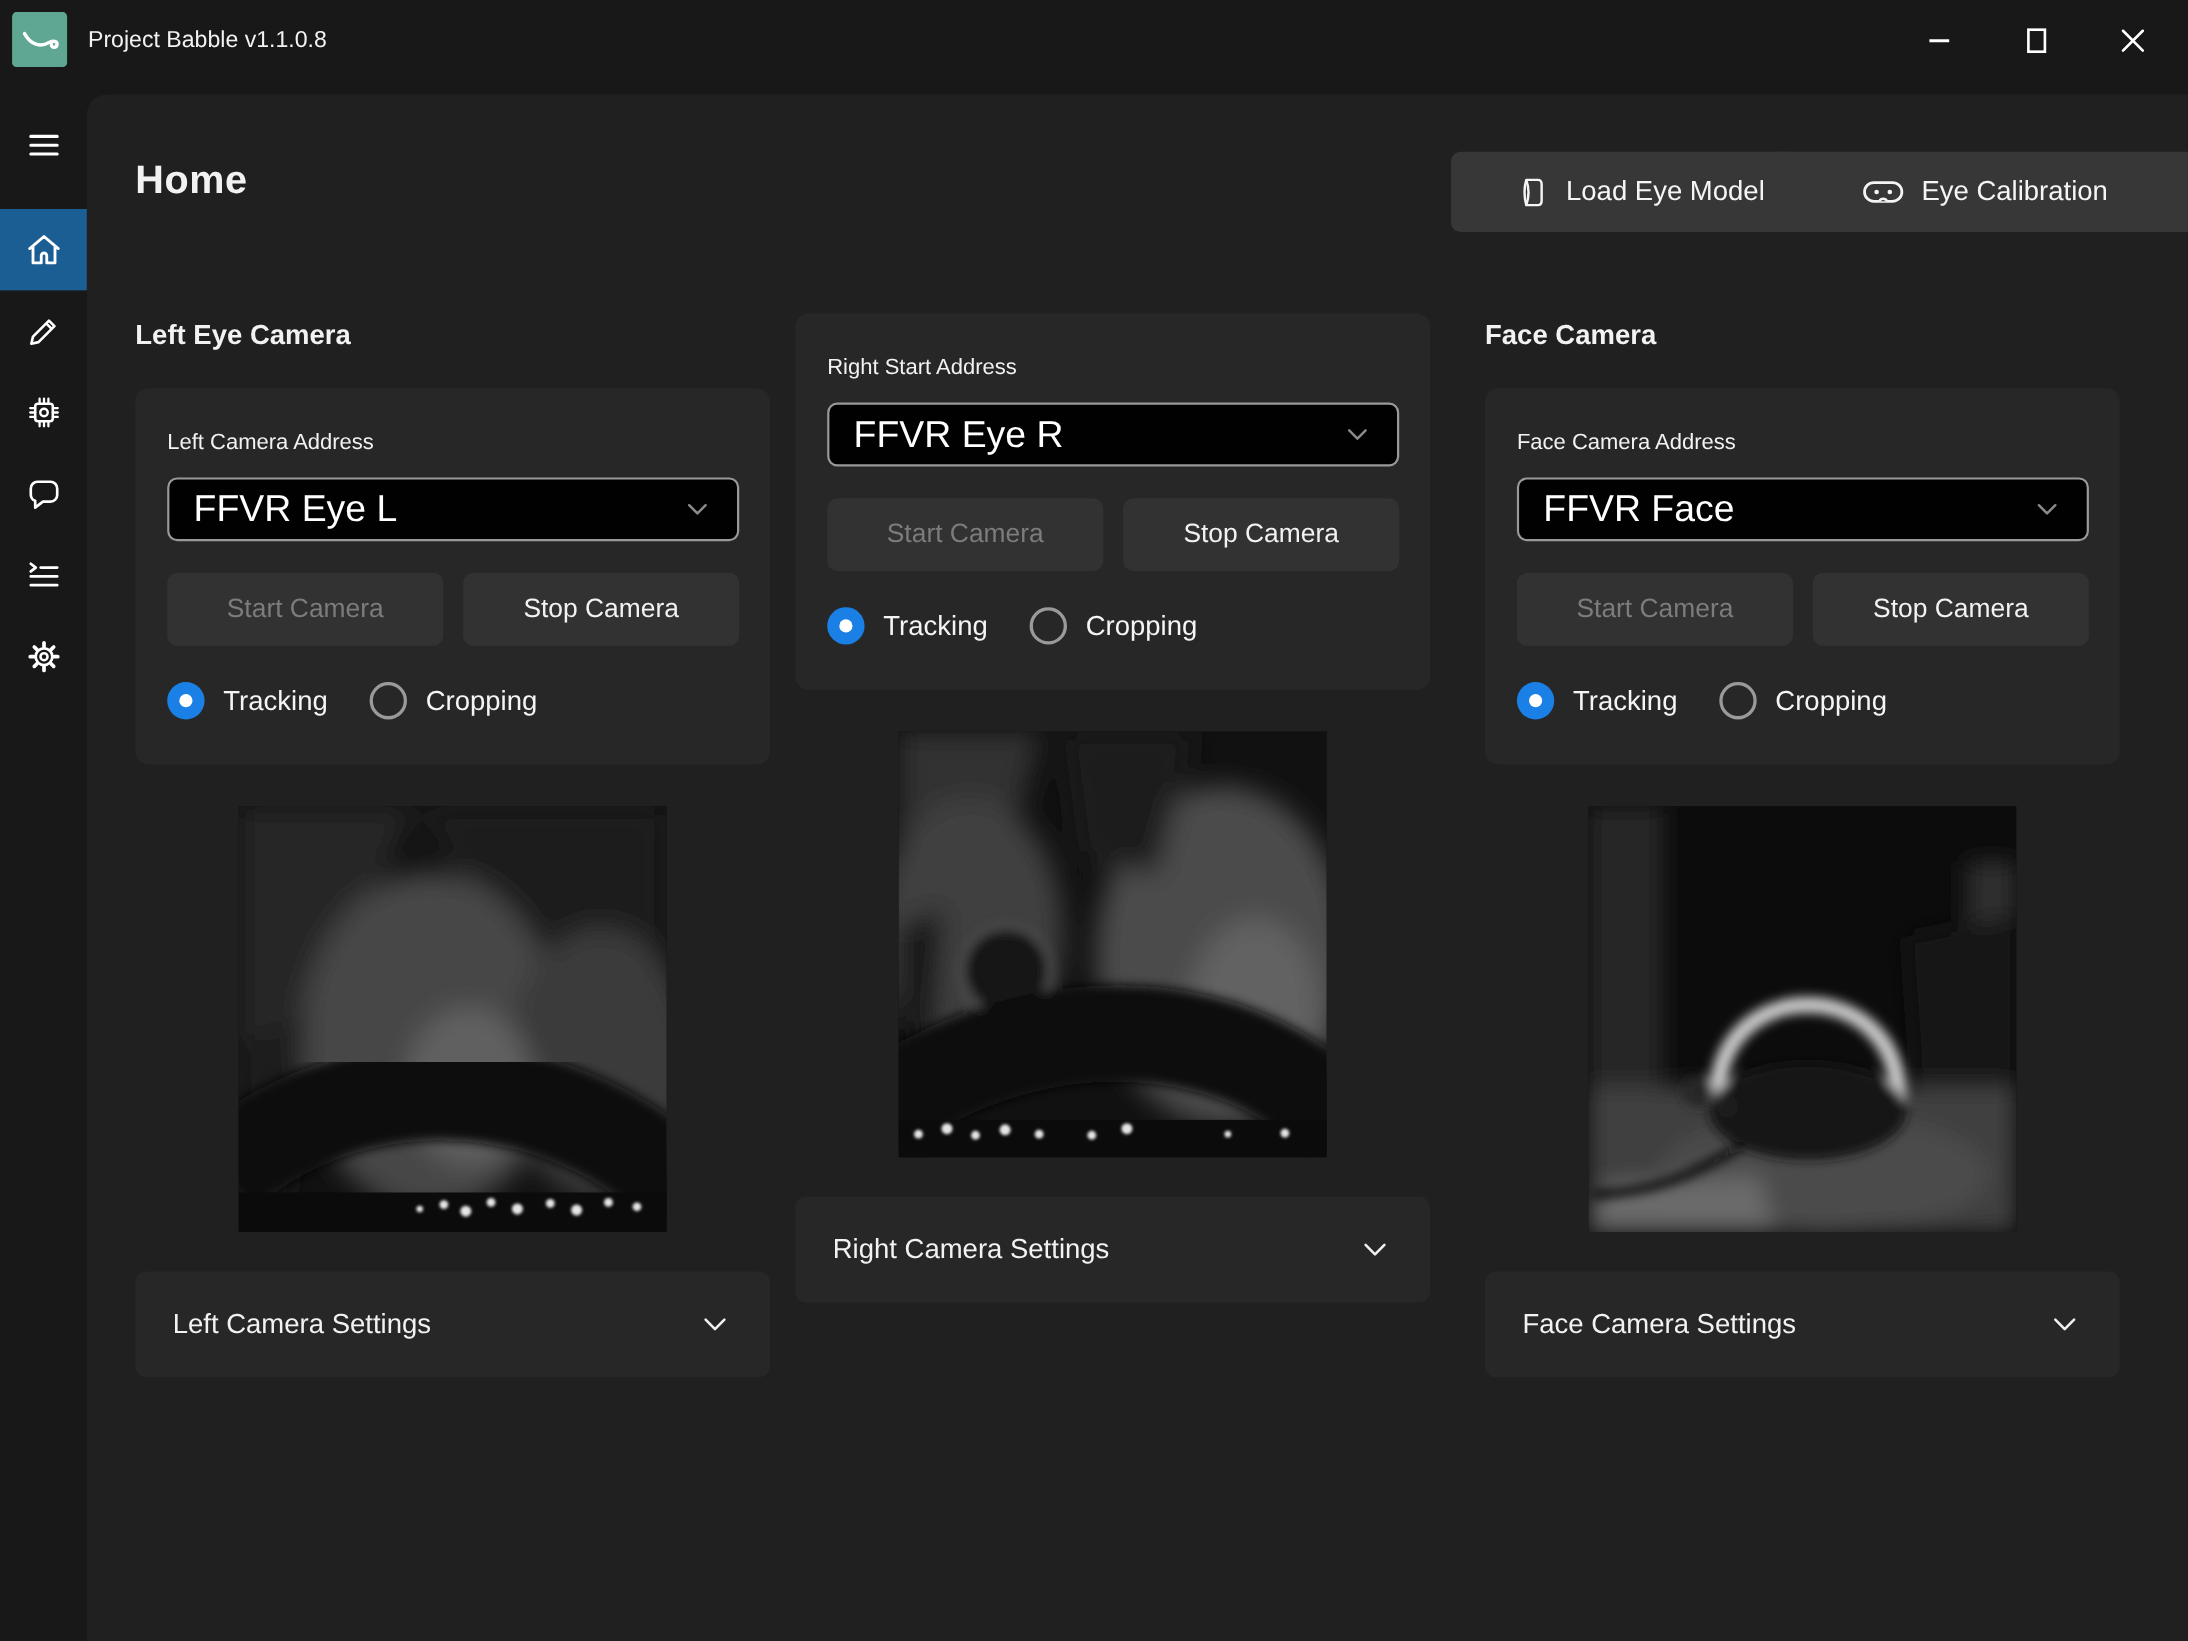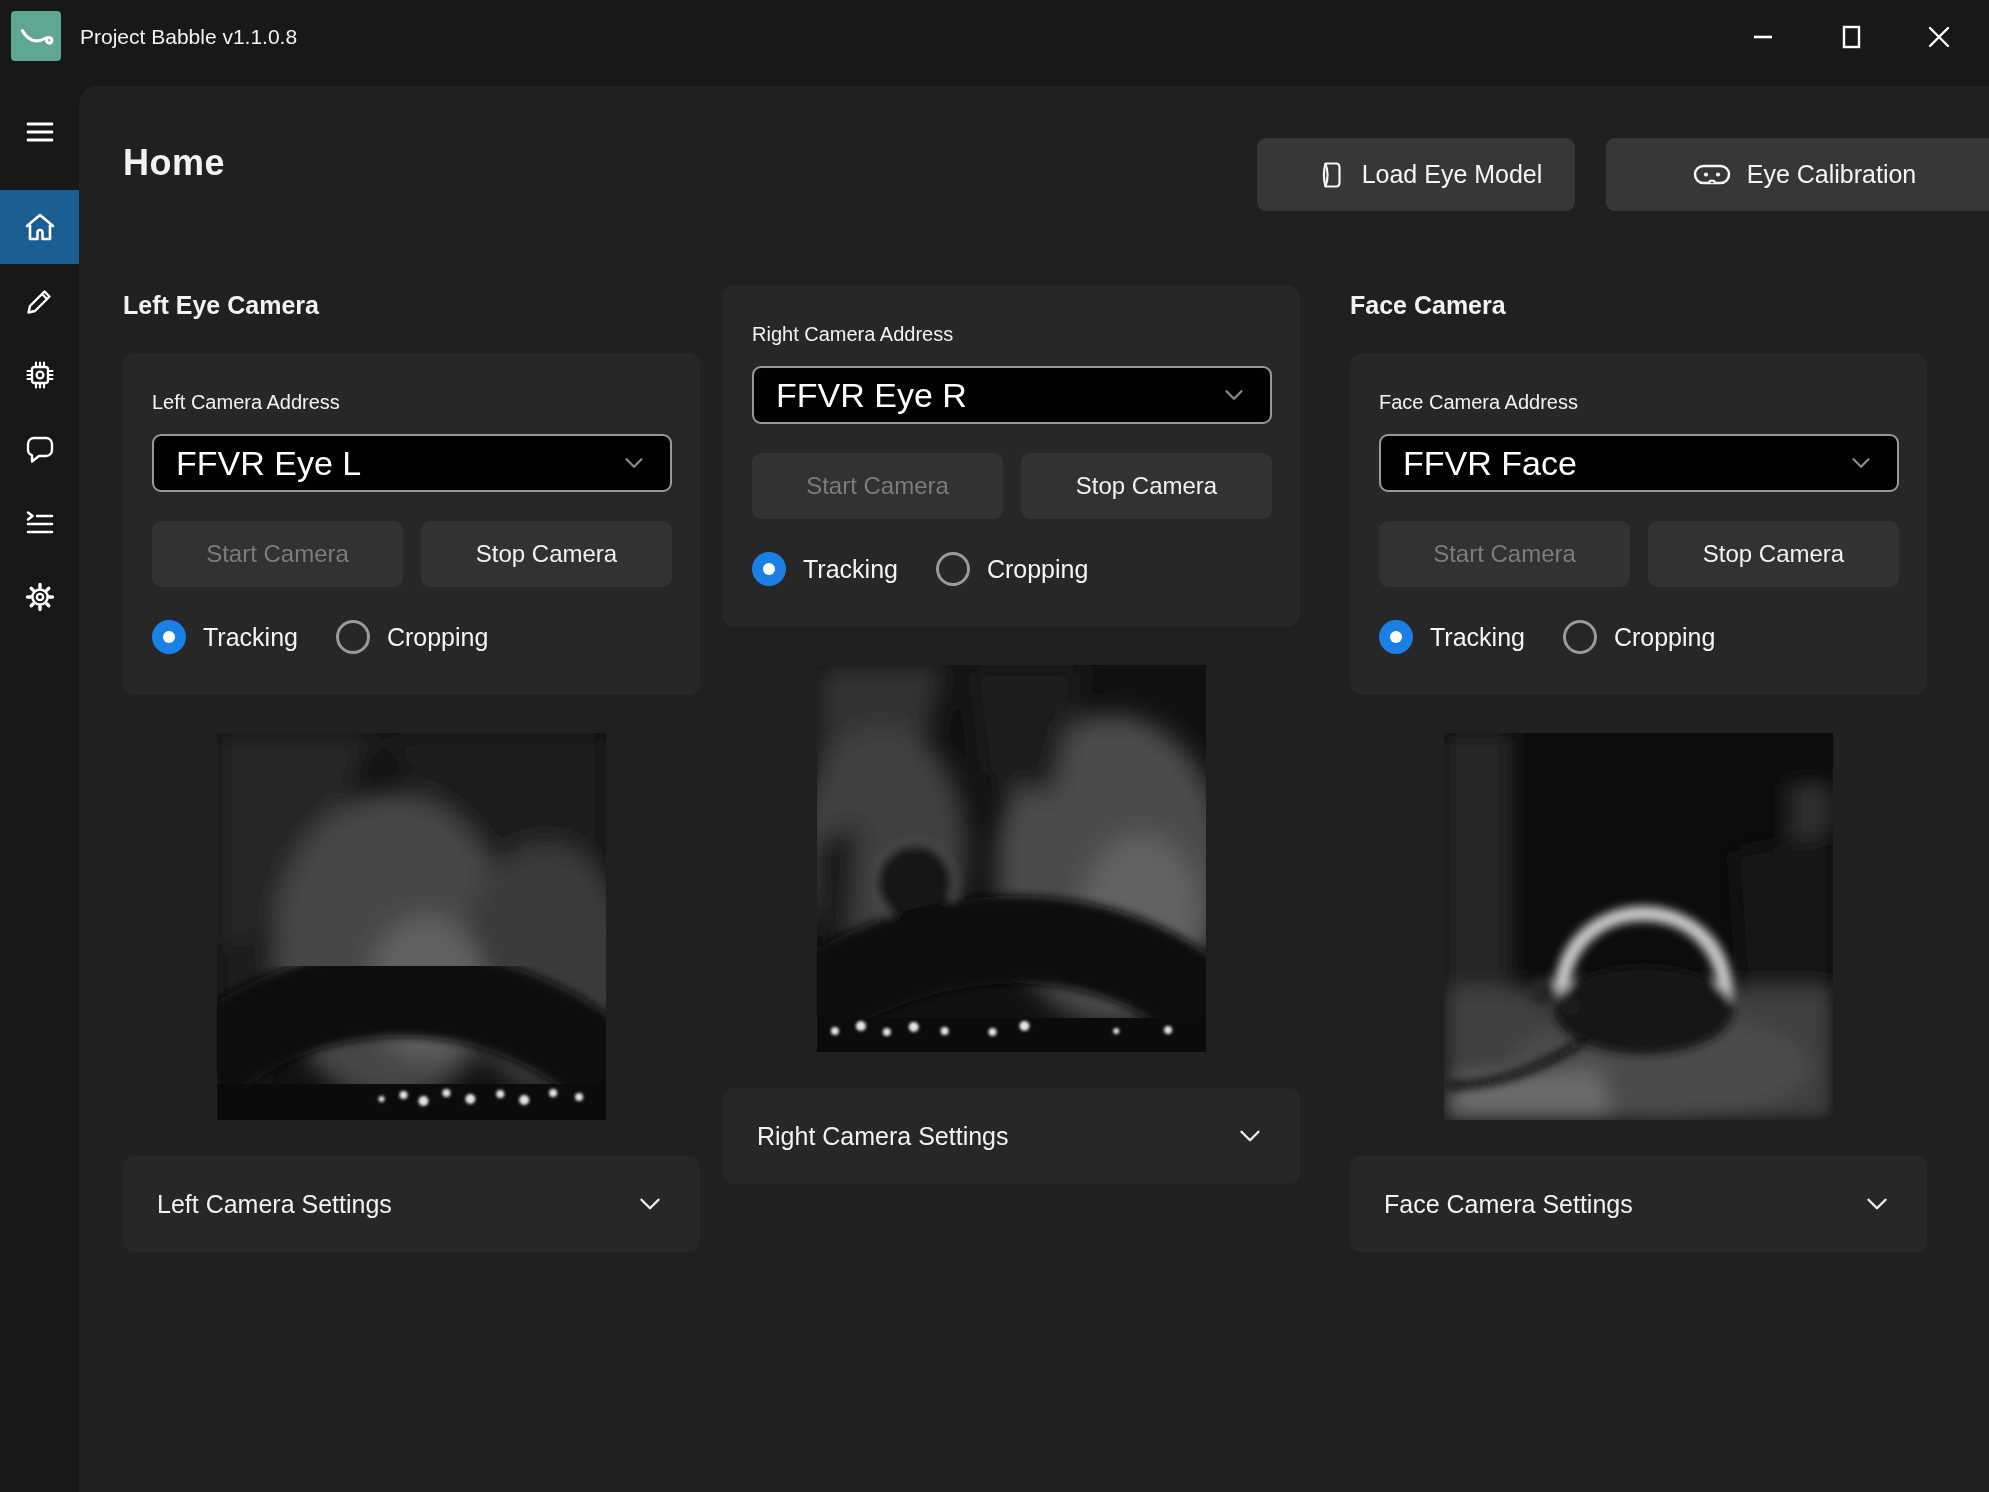--- a/index.html
+++ b/index.html
@@ -26,21 +26,21 @@
   
   .main { position:absolute; left:79px; top:86px; width:1910px; height:1406px;
           background:#202020; border-top-left-radius:18px; }
   h1.page-title { position:absolute; left:44px; top:56px; font-size:36px; font-weight:700;
                   letter-spacing:.5px; }
 
   .hdr-btn { position:absolute; top:52px; height:73px; background:#373737; border:none;
              border-radius:9px; display:flex; align-items:center; justify-content:center;
              gap:16px; color:#f5f5f5; font-size:25px; font-weight:400; cursor:pointer;
              font-family:"Liberation Sans", sans-serif; }
-  .btn-load { left:1178px; width:318px;padding-left:24px; }
+  .btn-load { left:1240px; width:318px;padding-left:24px; }
   .split { position:absolute; left:1527px; top:52px; width:449px; height:73px; display:flex;
            background:#373737; border-radius:9px; overflow:hidden; }
   .split-main { flex:0 0 397px; display:flex; align-items:center; justify-content:center;
                 gap:16px; background:transparent; border:none; color:#f5f5f5; font-size:25px;
                 cursor:pointer; font-family:"Liberation Sans", sans-serif; }
 
   
   .col { position:absolute; top:199px; width:577px; }
   .col.c0 { left:44px; } .col.c1 { left:644px; } .col.c2 { left:1271px; }
   .col h2 { font-size:25px; font-weight:700; margin:0 0 27px 0; line-height:41px; }
@@ -245,21 +245,21 @@
       <div class="settings-bar">
         <span class="lbl">Left Camera Settings</span>
         <svg class="ic" width="32" height="32" viewBox="0 0 30 30">
           <path d="M7 11 l8 8 8-8" fill="none" stroke="#f0f0f0" stroke-width="2.2" stroke-linecap="round" stroke-linejoin="round"></path>
         </svg>
       </div>
     </div>
 
     <div class="col c1">
       <div class="card">
-        <div class="field-label">Right Camera Address</div>
+        <div class="field-label">Right Start Address</div>
         <div class="dropdown">
           <span class="val">FFVR Eye R</span>
           <svg class="ic" width="28" height="28" viewBox="0 0 30 30">
             <path d="M7 11 l8 8 8-8" fill="none" stroke="#8a8a8a" stroke-width="2.4" stroke-linecap="round" stroke-linejoin="round"></path>
           </svg>
         </div>
         <div class="btn-row">
           <button class="cam-btn disabled">Start Camera</button>
           <button class="cam-btn">Stop Camera</button>
         </div>

